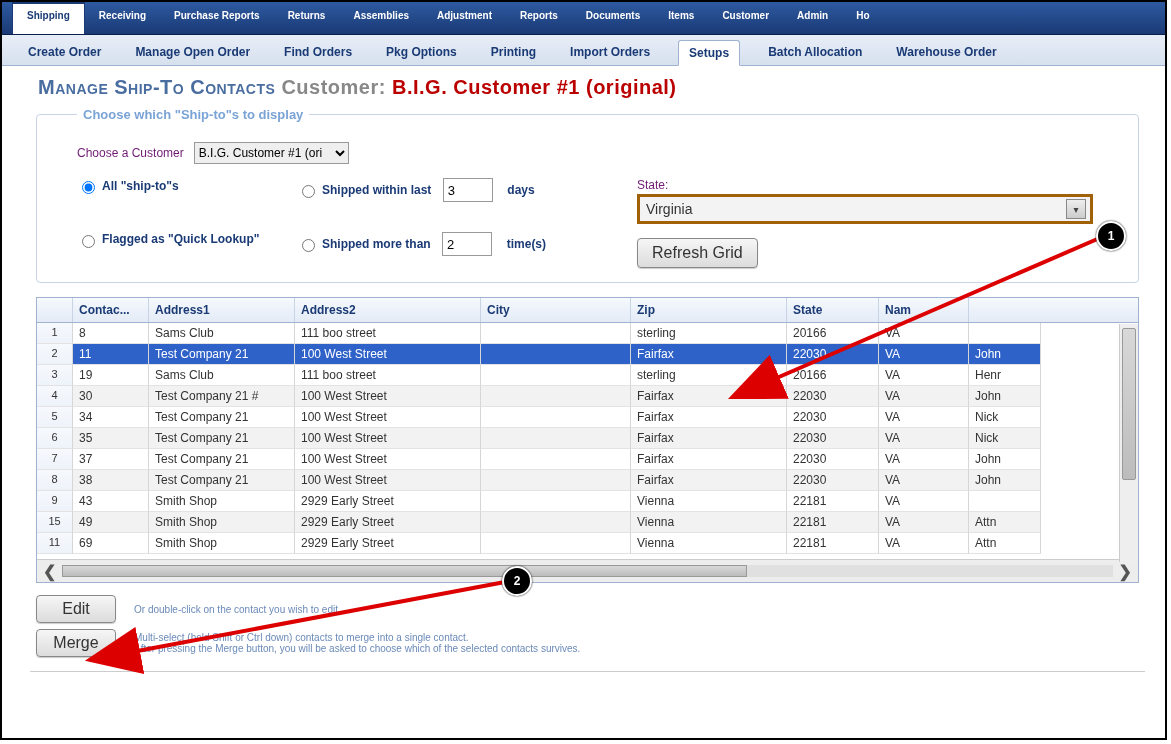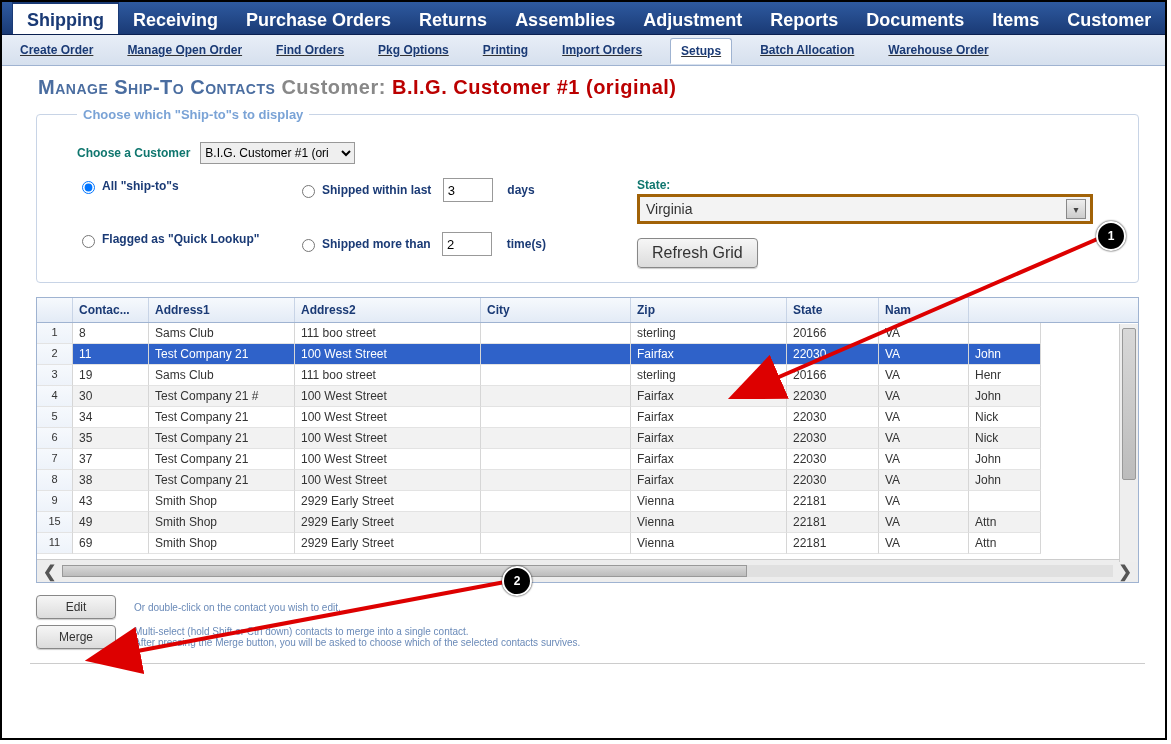--- a/index.html
+++ b/index.html
@@ -23,41 +23,40 @@
     height: 32px;
     display: flex;
     align-items: stretch;
     padding-left: 10px;
     border-bottom: 1px solid #0a2050;
   }
   .nav-main .item {
     color: #fff;
     font-weight: bold;
     padding: 8px 14px;
-    font-size: 18px;
+    font-size: 10px;
     cursor: pointer;
     white-space: nowrap;
   }
   .nav-main .item.active {
     background: #fff;
     color: #1a3a75;
     border-top: 2px solid #1a3a75;
     border-left: 1px solid #1a3a75;
     border-right: 1px solid #1a3a75;
     padding-top: 6px;
   }
   .nav-sub {
     background: linear-gradient(#e8eef7, #d6e0ee);
     height: 30px;
     display: flex;
-    align-items: center;
-    padding-left: 12px;
+    align-items: flex-end;
+    padding-left: 20px;
     border-bottom: 1px solid #9fb3d1;
     gap: 22px;
-    text-decoration: underline;
   }
   .nav-sub .item {
     color: #1a3a75;
     font-weight: bold;
     font-size: 12px;
     cursor: pointer;
     padding: 6px 6px;
     white-space: nowrap;
   }
   .nav-sub .item.active {
@@ -87,21 +86,21 @@
     padding: 14px 20px 14px 40px;
     margin: 4px 6px 14px 6px;
   }
   fieldset.filter legend {
     color: #7aa3d6;
     font-weight: bold;
     padding: 0 6px;
     font-size: 13px;
   }
   .filter-row { display: flex; align-items: center; gap: 10px; margin: 6px 0; }
-  .lbl { color: #0f766e; font-weight: bold; }
+  .lbl { color: #701a75; font-weight: normal; }
   select.cust-select {
     width: 155px;
     font-size: 12px;
     height: 22px;
     border:1px solid #999;
   }
   .filter-grid {
     display: grid;
     grid-template-columns: 200px 320px 400px;
     gap: 8px 20px;
@@ -155,38 +154,38 @@
   }
   .scrollbar-v .thumb{ position:absolute; top:4px; left:2px; right:2px; height:150px; background:linear-gradient(#d8d8d8,#bcbcbc); border:1px solid #999; border-radius:2px;}
   .scrollbar-h {
     height:22px; background:#ededed; border-top:1px solid #ccc; display:flex; align-items:center; justify-content:space-between; padding:0 6px;
   }
   .scrollbar-h .arrow { font-size:16px; color:#555; font-weight:bold; cursor:pointer; }
   .scrollbar-h .track { flex:1; height:12px; margin:0 6px; background:#e0e0e0; position:relative; }
   .scrollbar-h .track .thumb { position:absolute; left:0; width:65%; top:0; bottom:0; background:linear-gradient(#d8d8d8,#bcbcbc); border:1px solid #999;}
   .actions { margin:12px 6px 0 6px; }
   .actions .row { display:flex; align-items:center; gap:18px; margin:6px 0; }
-  .actions .btn { width:80px; text-align:center; font-size:12px; padding:4px 0;}
+  .actions .btn { width:80px; text-align:center; font-size:16px; padding:4px 0;}
   .help { color:#6a8ab8; font-size:10px; }
   .footer-line { border-top:1px solid #ccc; margin-top:14px; padding-top:4px; text-align:right; color:#888; font-size:11px; padding-right:10px;}
   
   svg.anno { position:absolute; top:0; left:0; pointer-events:none; }
   .anno-badge {
     position:absolute; width:26px; height:26px; border-radius:50%; background:#000; color:#fff; display:flex; align-items:center; justify-content:center; font-weight:bold; border:2px solid #fff; box-shadow:0 0 2px #000;
   }
 </style>
 </head>
 <body>
 
 <div class="wrap">
 
   <div class="nav-main" id="nav-main">
       <div class="item active">Shipping</div>
       <div class="item">Receiving</div>
-      <div class="item">Purchase Orders</div>
+      <div class="item">Purchase Reports</div>
       <div class="item">Returns</div>
       <div class="item">Assemblies</div>
       <div class="item">Adjustment</div>
       <div class="item">Reports</div>
       <div class="item">Documents</div>
       <div class="item">Items</div>
       <div class="item">Customer</div>
       <div class="item">Admin</div>
       <div class="item">Ho</div>
     </div>

